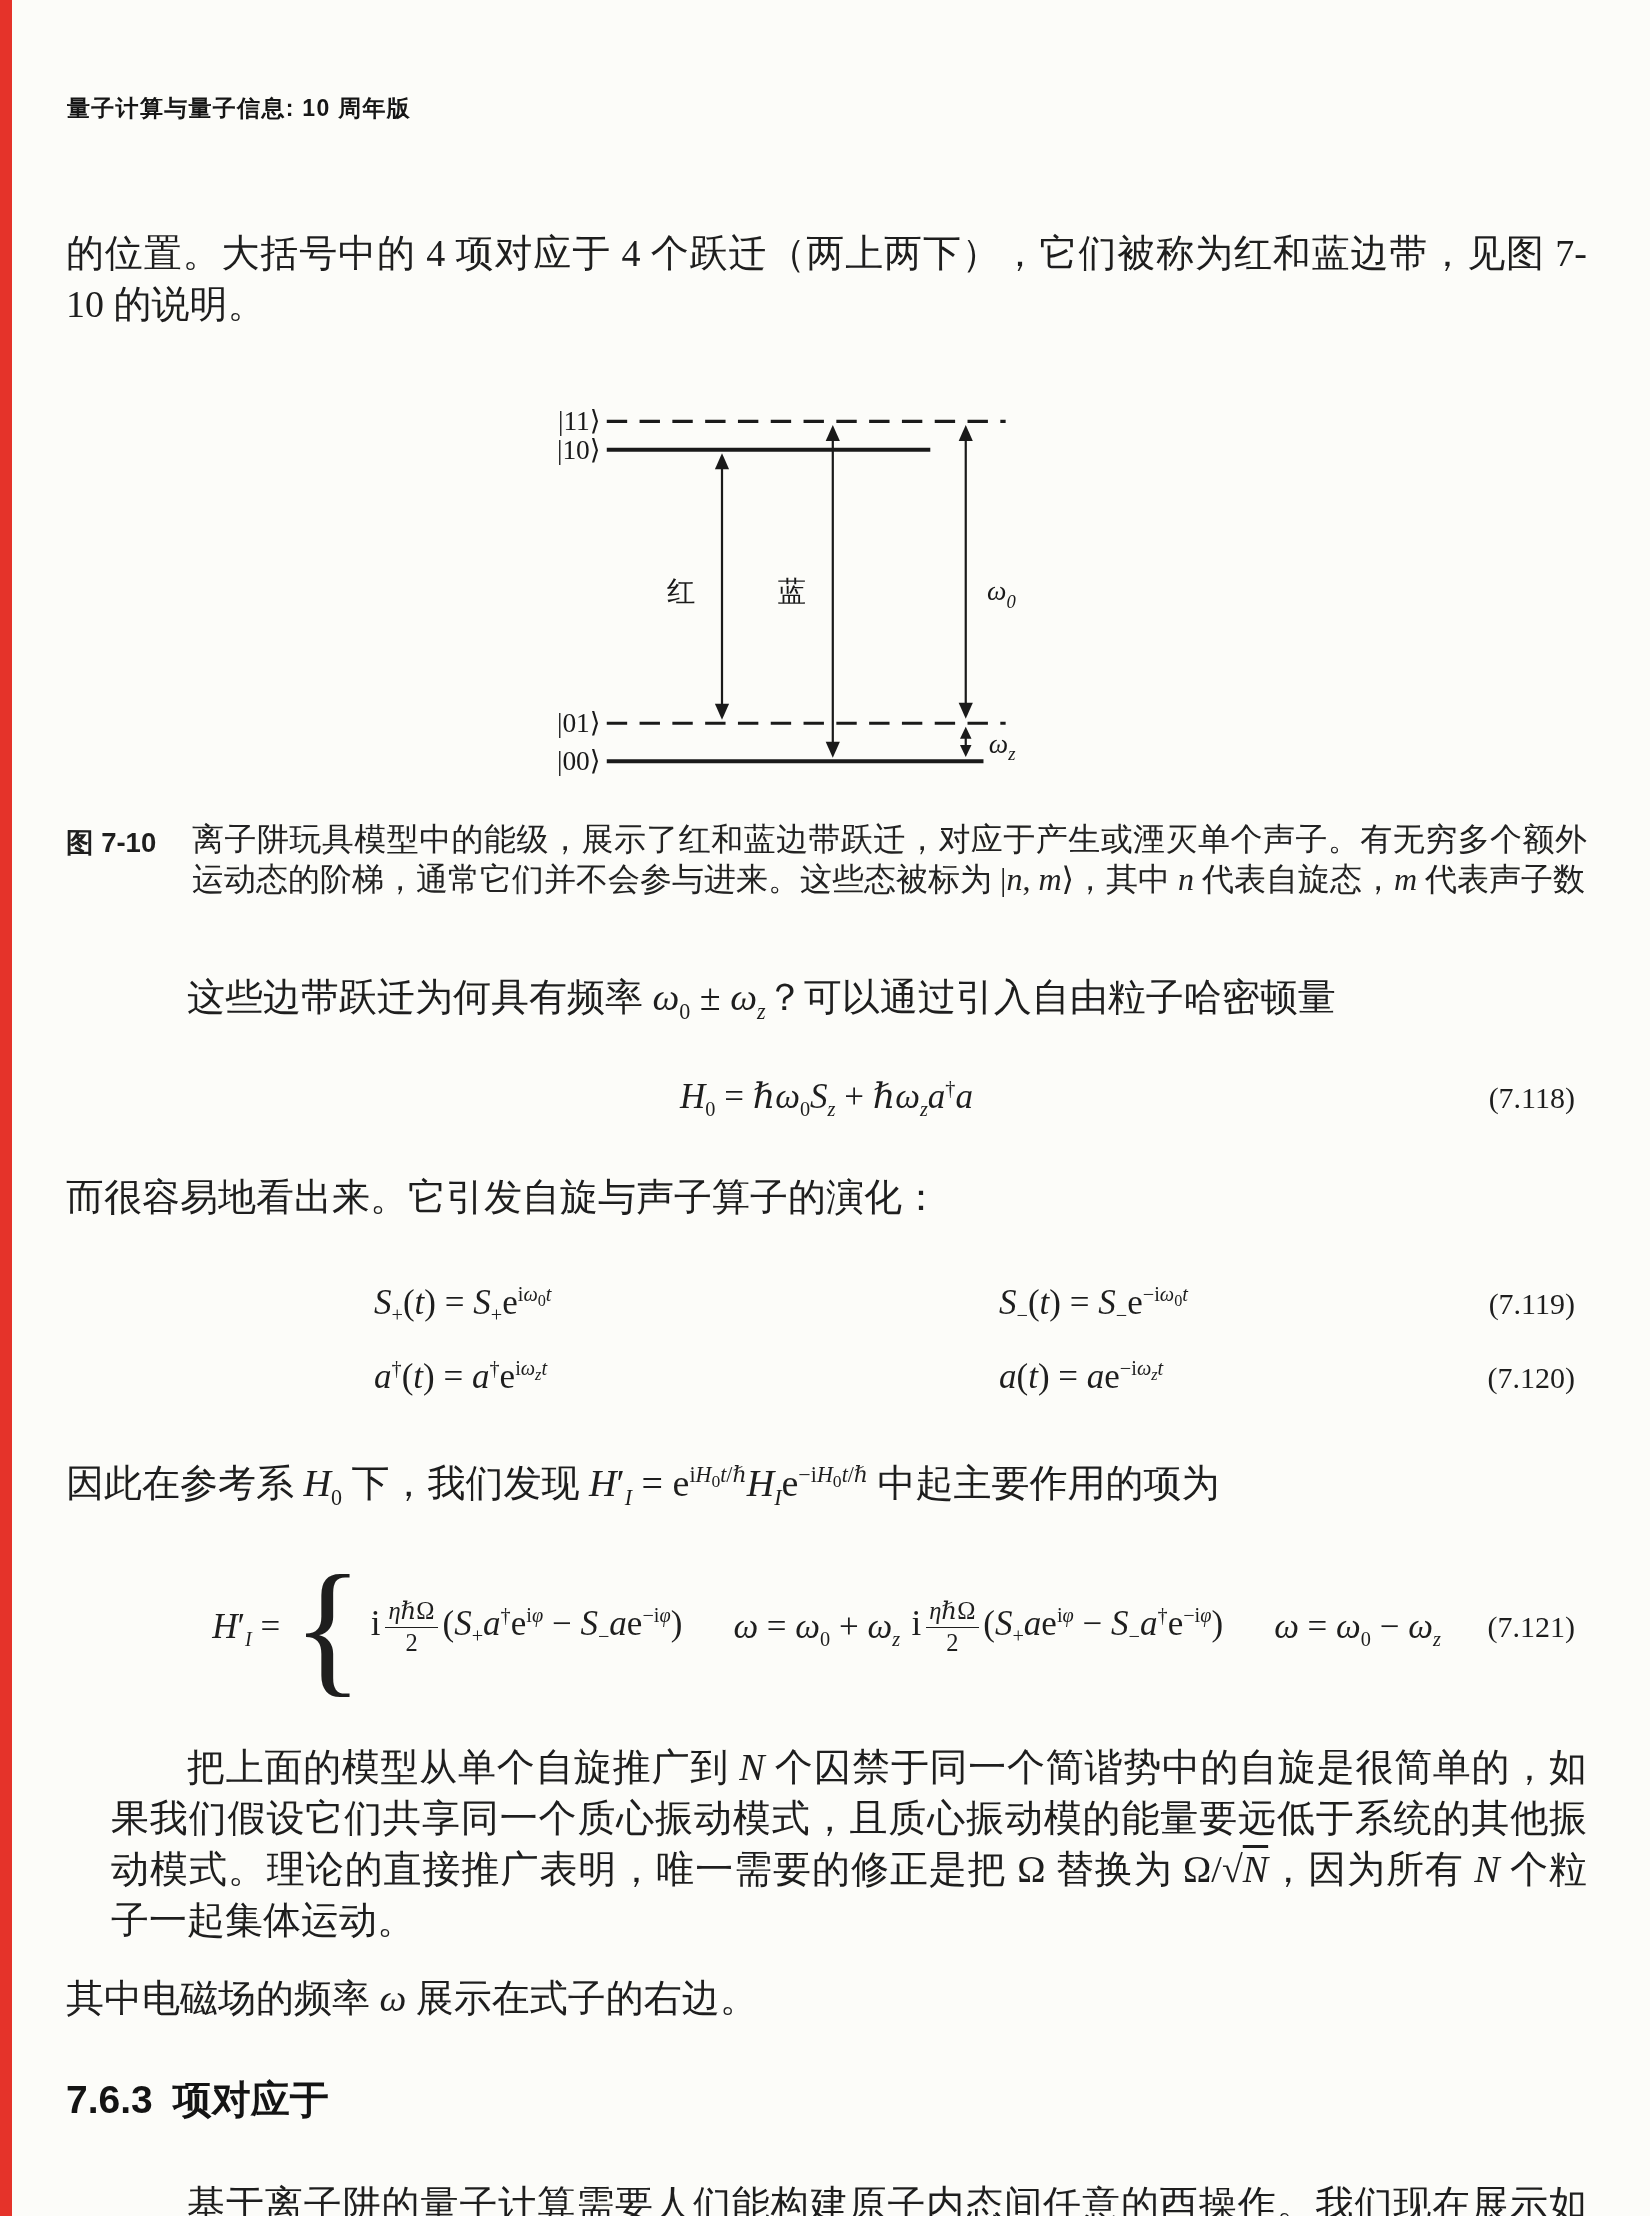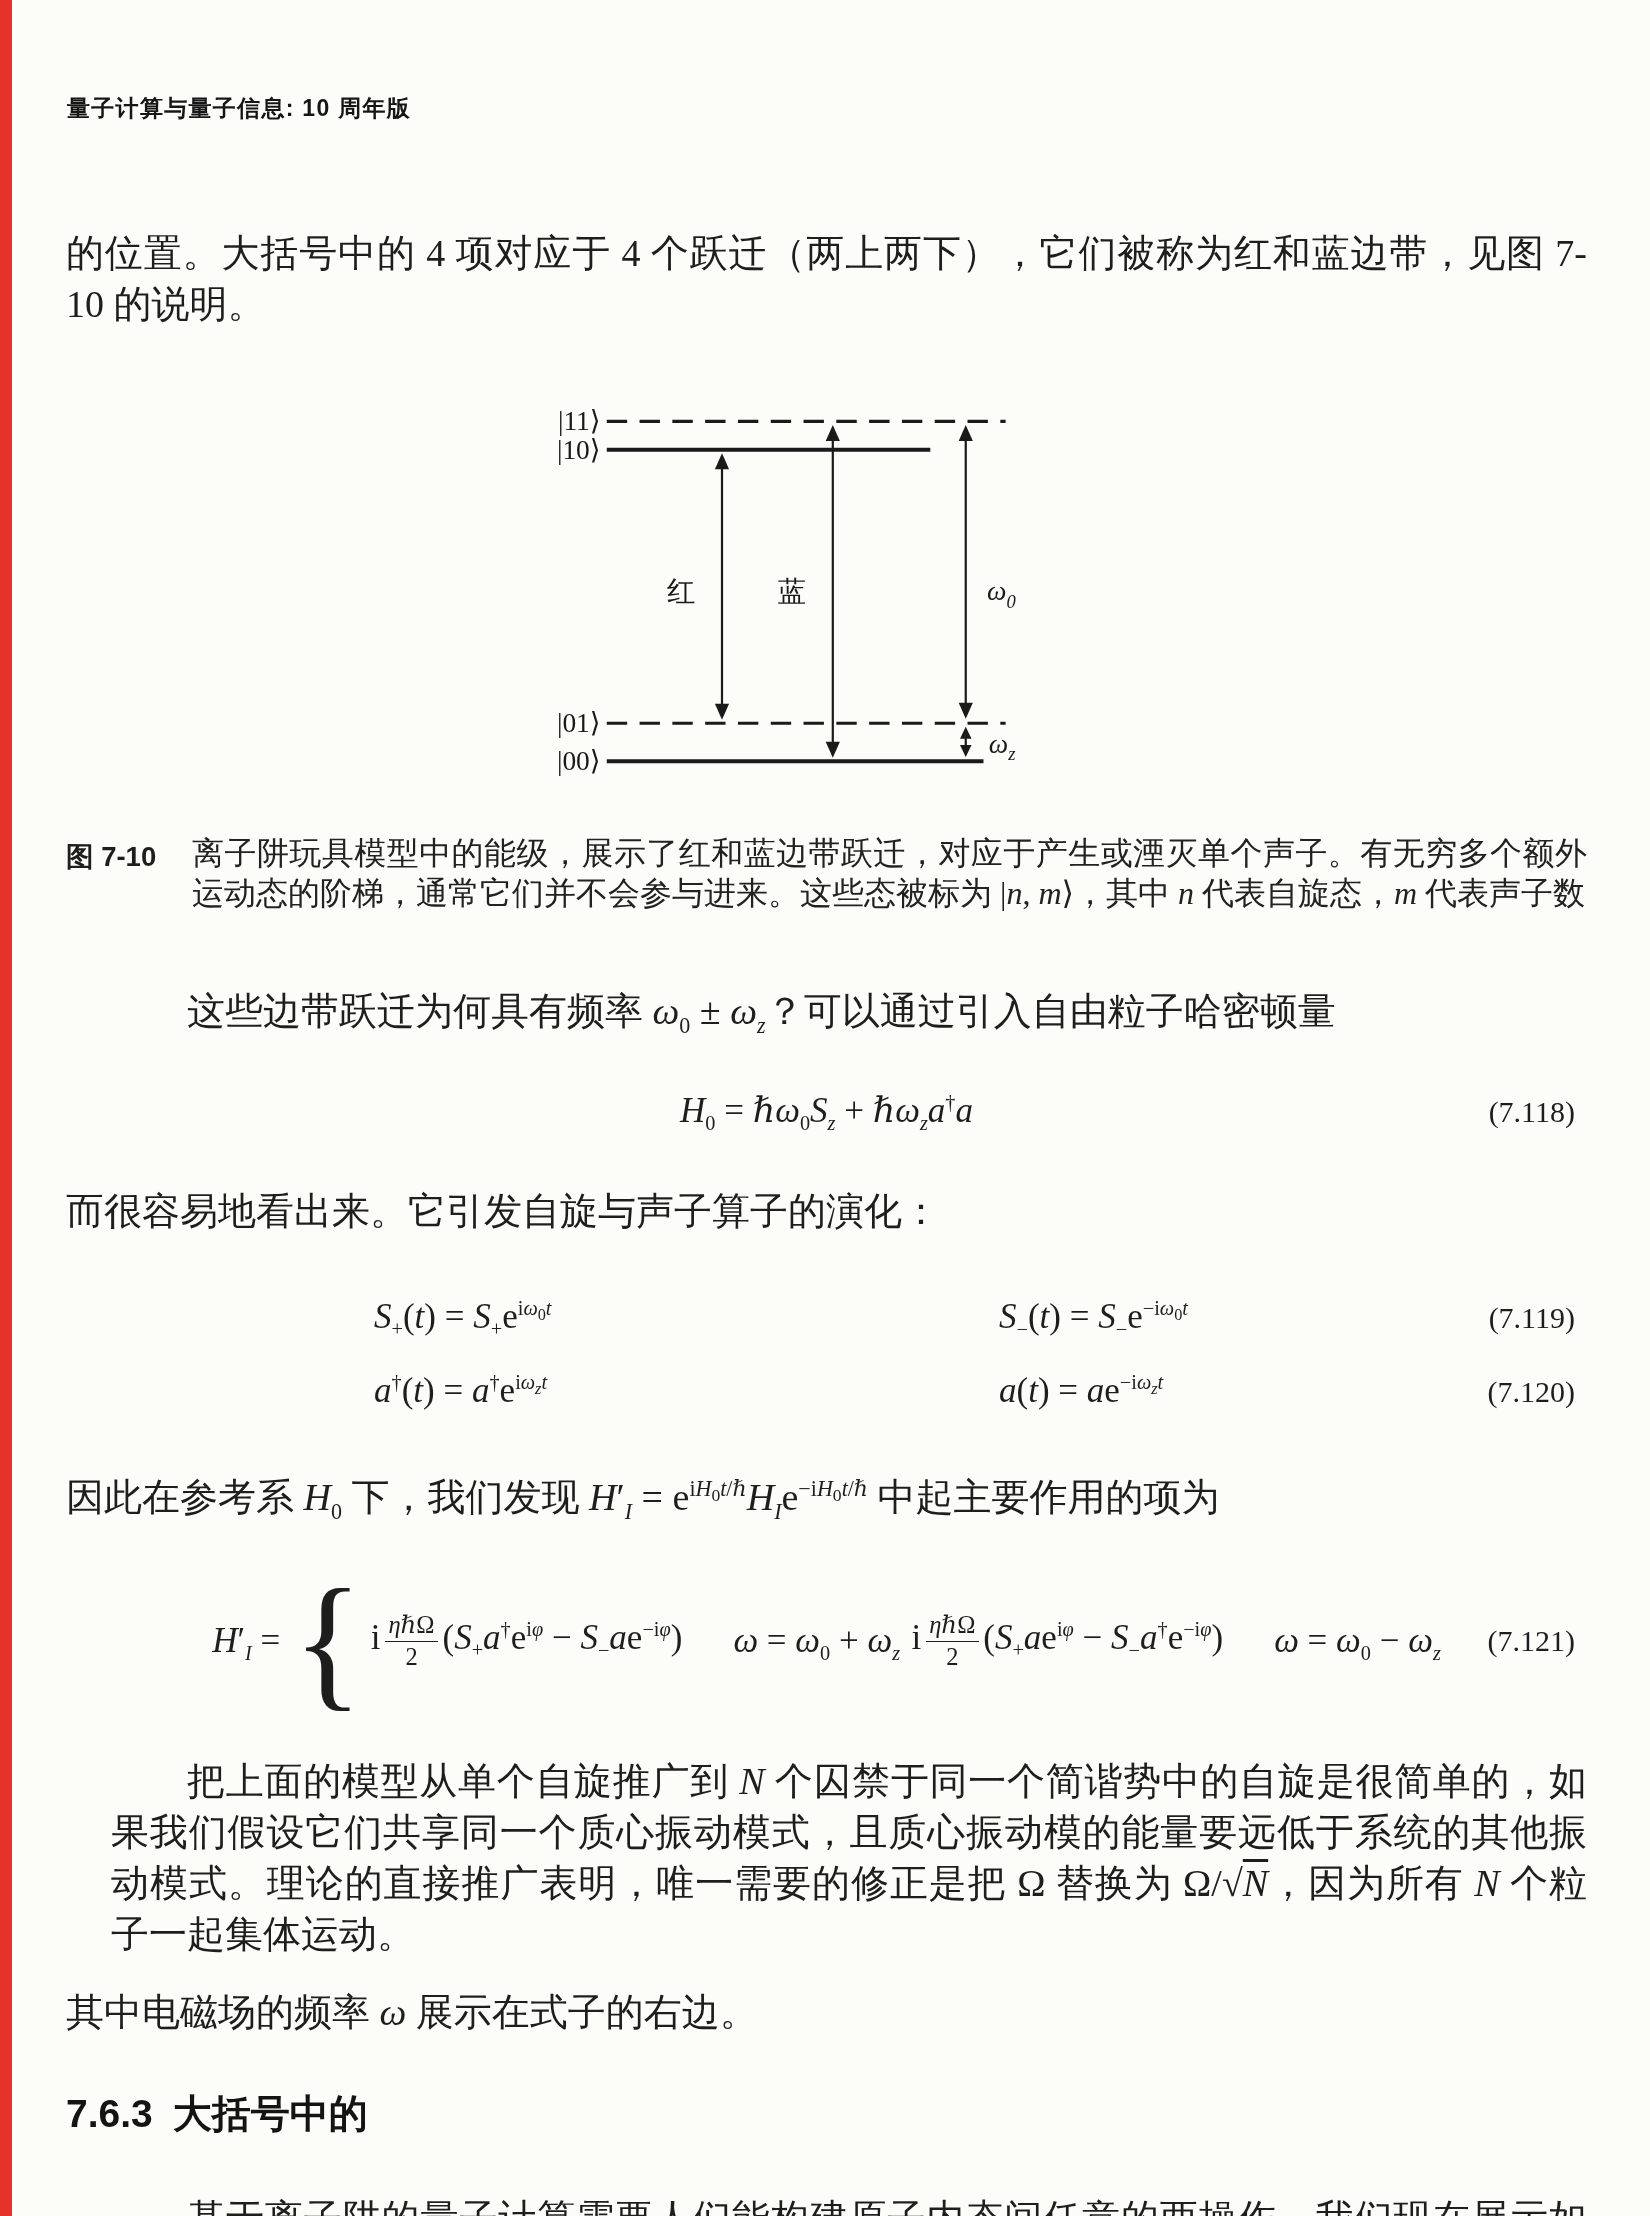--- a/index.html
+++ b/index.html
@@ -36,21 +36,21 @@
 
   
   .figure { position:relative; height:390px; margin-top:71px; }
   .figure svg { position:absolute; left:421px; top:0; }
   .fig-ket { font-size:62px; fill:#1a1a1a; font-family:"Liberation Serif","DejaVu Serif",serif; }
   .fig-cjk { font-size:64px; fill:#1a1a1a; }
   .fig-math { font-size:62px; font-style:italic; fill:#1a1a1a; font-family:"Liberation Serif","DejaVu Serif",serif; }
   .fig-sub { font-size:42px; }
 
   .caption {
-    display:flex; margin-top:42px;
+    display:flex; margin-top:28px;
     font-size:32px; line-height:40px;
   }
   .caption-label {
     flex:0 0 126px;
     font-family:"Liberation Sans","DejaVu Sans",sans-serif;
     font-weight:700; font-size:27.5px; padding-top:3.5px;
     white-space:nowrap;
   }
   .caption-text { flex:1; text-align:justify; color:#222; }
 
@@ -210,21 +210,21 @@
       </div>
       <span class="eq-num">(7.121)</span>
     </div>
 
     <p class="body-p indent para6">把上面的模型从单个自旋推广到 <i>N</i> 个囚禁于同一个简谐势中的自旋是很简单的，如果我们假设它们共享同一个质心振动模式，且质心振动模的能量要远低于系统的其他振动模式。理论的直接推广表明，唯一需要的修正是把 Ω 替换为 Ω/<span class="sqrt">√<span class="rad"><i>N</i></span></span>，因为所有 <i>N</i> 个粒子一起集体运动。</p>
 
     <p class="body-p para5">其中电磁场的频率 <i>ω</i> 展示在式子的右边。</p>
 
     <div class="section-heading">
       <span>7.6.3</span>
-      <span>大括号中的</span>
+      <span>项对应于</span>
     </div>
 
     <p class="body-p indent para7">基于离子阱的量子计算需要人们能构建原子内态间任意的酉操作。我们现在展示如何用三步来实现它：（1）如何在内部原子（自旋）态上完成任意的单量子比特操作，（2）在自旋与声子态之间实现两量子比特控制门的方法，（3）在自旋与声子之间交换量子信息的方法。有了这些构建单元，紧接着我们描述一个实验，展示如何实现受控非门，以及态的制备与读出。</p>
 
   </div>
 
 </div>
 
 
 </body></html>

